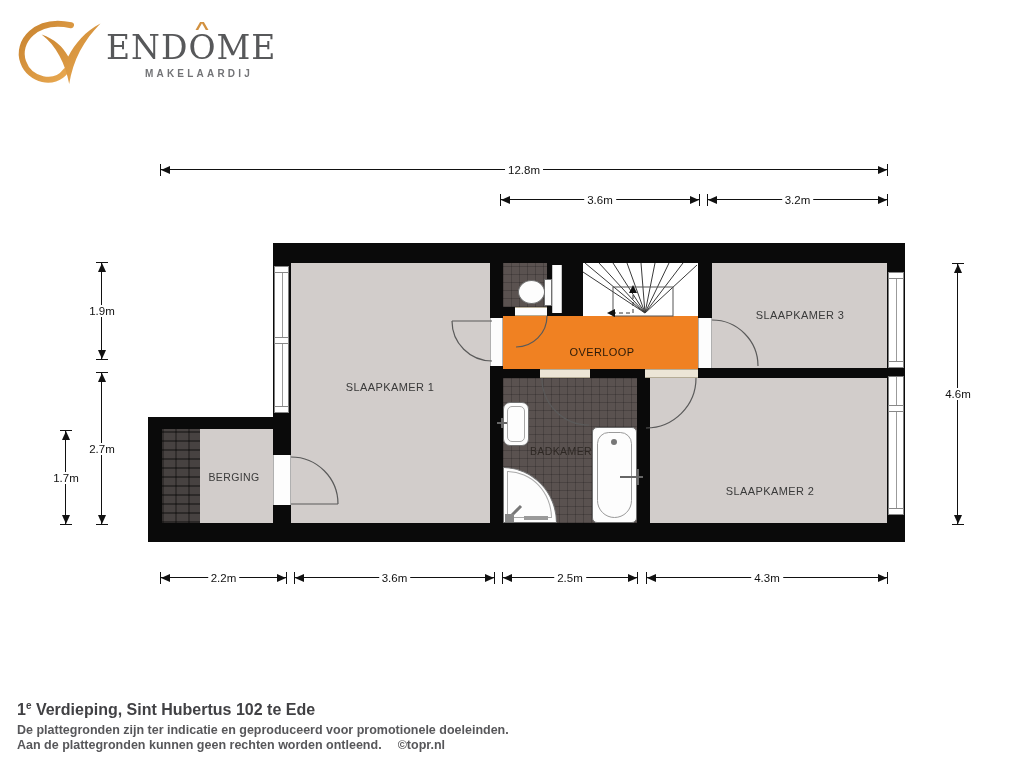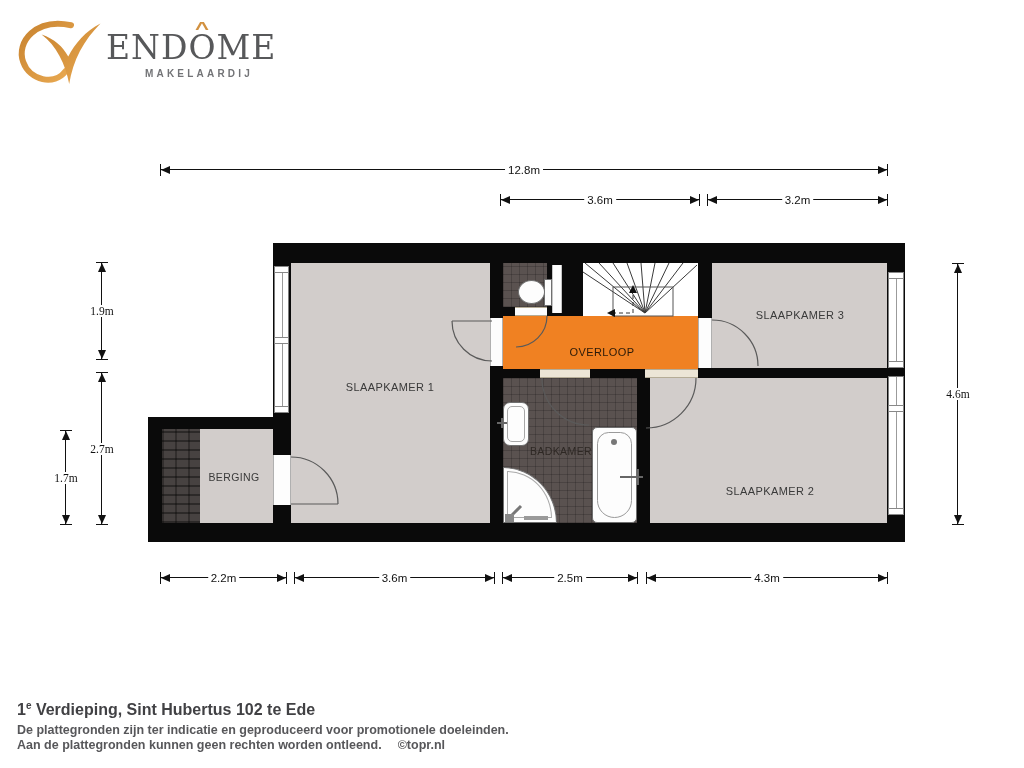--- a/index.html
+++ b/index.html
@@ -40,21 +40,21 @@
 
   
   .dim{position:absolute;}
   .dim-h{height:12px;text-align:right;}
   .dim-h .line{position:absolute;left:0;right:0;top:5px;height:1px;background:#111;}
   .dim-h .cap{position:absolute;top:0;width:1px;height:12px;background:#111;}
   .dim-h .capL{left:0;} .dim-h .capR{right:0;}
   .dim-h .arr{position:absolute;width:0;height:0;border-top:4px solid transparent;border-bottom:4px solid transparent;top:2px;}
   .dim-h .arrL{left:1px;border-right:9px solid #111;}
   .dim-h .arrR{right:1px;border-left:9px solid #111;}
-  .dim-v{width:12px;font-family:Liberation Serif, serif;}
+  .dim-v{width:12px;}
   .dim-v .line{position:absolute;top:0;bottom:0;left:5px;width:1px;background:#111;}
   .dim-v .cap{position:absolute;left:0;width:12px;height:1px;background:#111;}
   .dim-v .capT{top:0;} .dim-v .capB{bottom:0;}
   .dim-v .arr{position:absolute;width:0;height:0;border-left:4px solid transparent;border-right:4px solid transparent;left:2px;}
   .dim-v .arrT{top:1px;border-bottom:9px solid #111;}
   .dim-v .arrB{bottom:1px;border-top:9px solid #111;}
   .dlabel{position:absolute;left:50%;top:50%;transform:translate(-50%,-50%);
     background:#fff;padding:0 3px;font-size:11.5px;color:#111;white-space:nowrap;}
 
   

